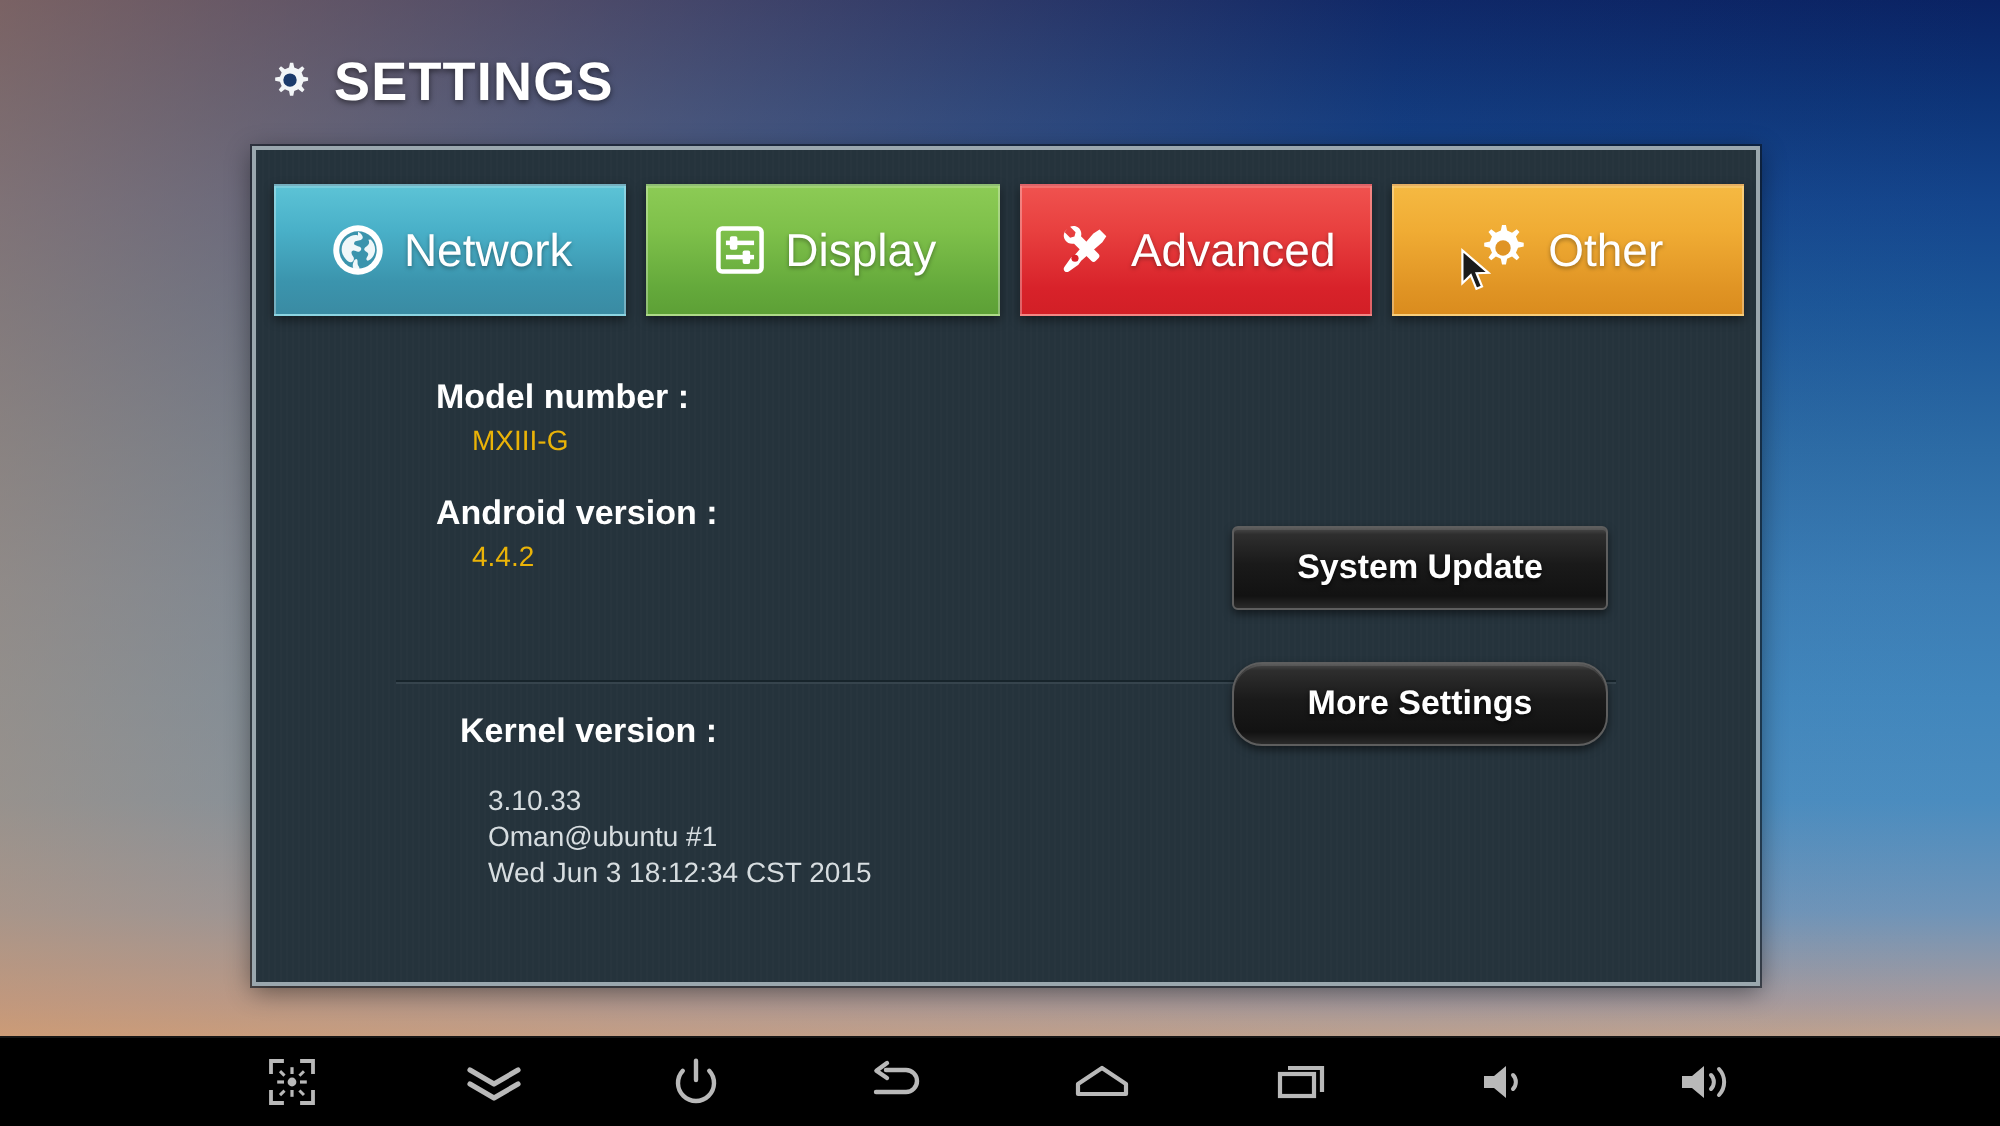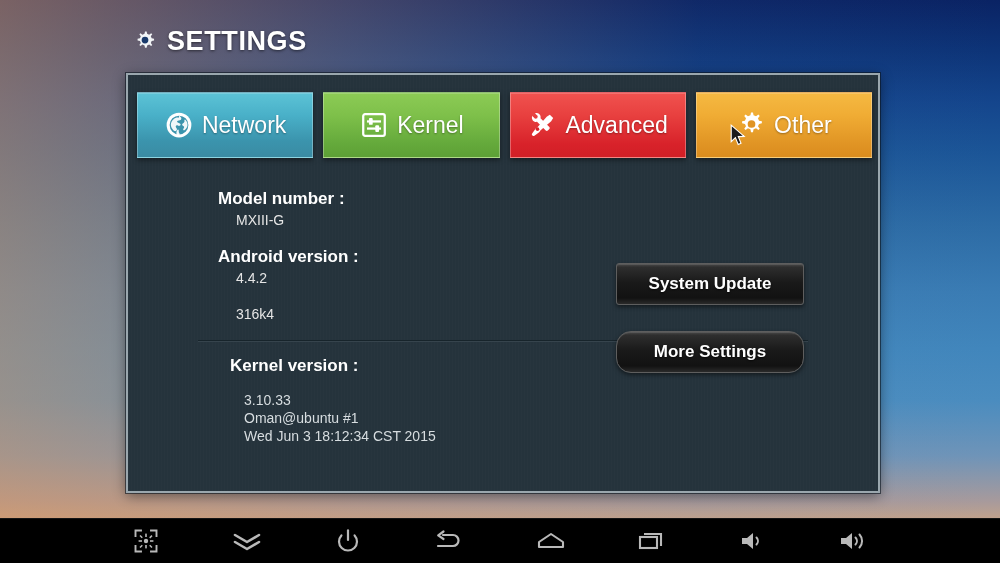--- a/index.html
+++ b/index.html
@@ -134,21 +134,21 @@
     width: 360px;
   }
   .info-block { margin-bottom: 16px; }
   .info-label {
     color: #ffffff;
     font-size: 17px;
     font-weight: bold;
     line-height: 22px;
   }
   .info-value {
-    color: #e5e5e5;
+    color: #eab308;
     font-size: 14px;
     line-height: 20px;
     padding-left: 18px;
   }
 
   #info-divider {
     position: absolute;
     left: 70px;
     top: 165px;
     width: 610px;
@@ -271,21 +271,21 @@
       <div class="tab tab-display">
         <span class="tab-icon">
           <svg class="tab-icon" viewBox="0 0 32 32" aria-hidden="true">
             <rect x="4.5" y="4.5" width="23" height="23" rx="2" fill="none" stroke="#ffffff" stroke-width="2.4"></rect>
             <rect x="8.5" y="11" width="15" height="2.4" fill="#ffffff"></rect>
             <rect x="8.5" y="18.6" width="15" height="2.4" fill="#ffffff"></rect>
             <rect x="10.6" y="8.6" width="4" height="7.2" rx="1" fill="#ffffff"></rect>
             <rect x="17.4" y="16.2" width="4" height="7.2" rx="1" fill="#ffffff"></rect>
           </svg>
         </span>
-        <span class="tab-label">Kernel</span>
+        <span class="tab-label">Display</span>
       </div>
 
       <div class="tab tab-advanced">
         <span class="tab-icon">
           <svg class="tab-icon" viewBox="0 0 32 32" aria-hidden="true">
             <g fill="#ffffff">
               <path d="M7.2 4.6c-2.1 1.4-2.6 4.2-1.2 6.2 1.1 1.6 3 2.2 4.7 1.8l9.3 9.3c0.6 0.6 1.6 0.6 2.2 0l1.6-1.6c0.6-0.6 0.6-1.6 0-2.2l-9.4-9.4c0.5-1.7-0.1-3.7-1.7-4.8-1.3-0.9-2.9-0.9-4.1-0.3l2.9 2.9-0.6 2.3-2.3 0.6-2.9-2.9c0.3-0.7 0.8-1.4 1.5-1.9z"></path>
               <path d="M24.3 5.1l-3.3 2.1-9.8 11.3-2.1 1.5-3.6 5.1c-0.5 0.7-0.4 1.6 0.2 2.2 0.6 0.6 1.5 0.6 2.2 0.1l5.1-3.6 1.5-2.1 11.3-9.8 2.1-3.3z"></path>
               <circle cx="11.2" cy="20.4" r="1.9" fill="#d8222a"></circle>
             </g>
@@ -311,21 +311,20 @@
       <div id="info-list">
         <div class="info-block">
           <div class="info-label">Model number :</div>
           <div class="info-value">MXIII-G</div>
         </div>
         <div class="info-block">
           <div class="info-label">Android version :</div>
           <div class="info-value">4.4.2</div>
         </div>
         <div class="info-block">
-          <div class="info-value">316k4</div>
         </div>
       </div>
 
       <div id="info-divider"></div>
 
       <div id="kernel-block">
         <div class="info-label">Kernel version :</div>
         <div id="kernel-lines">
           <div>3.10.33</div>
           <div>Oman@ubuntu #1</div>

